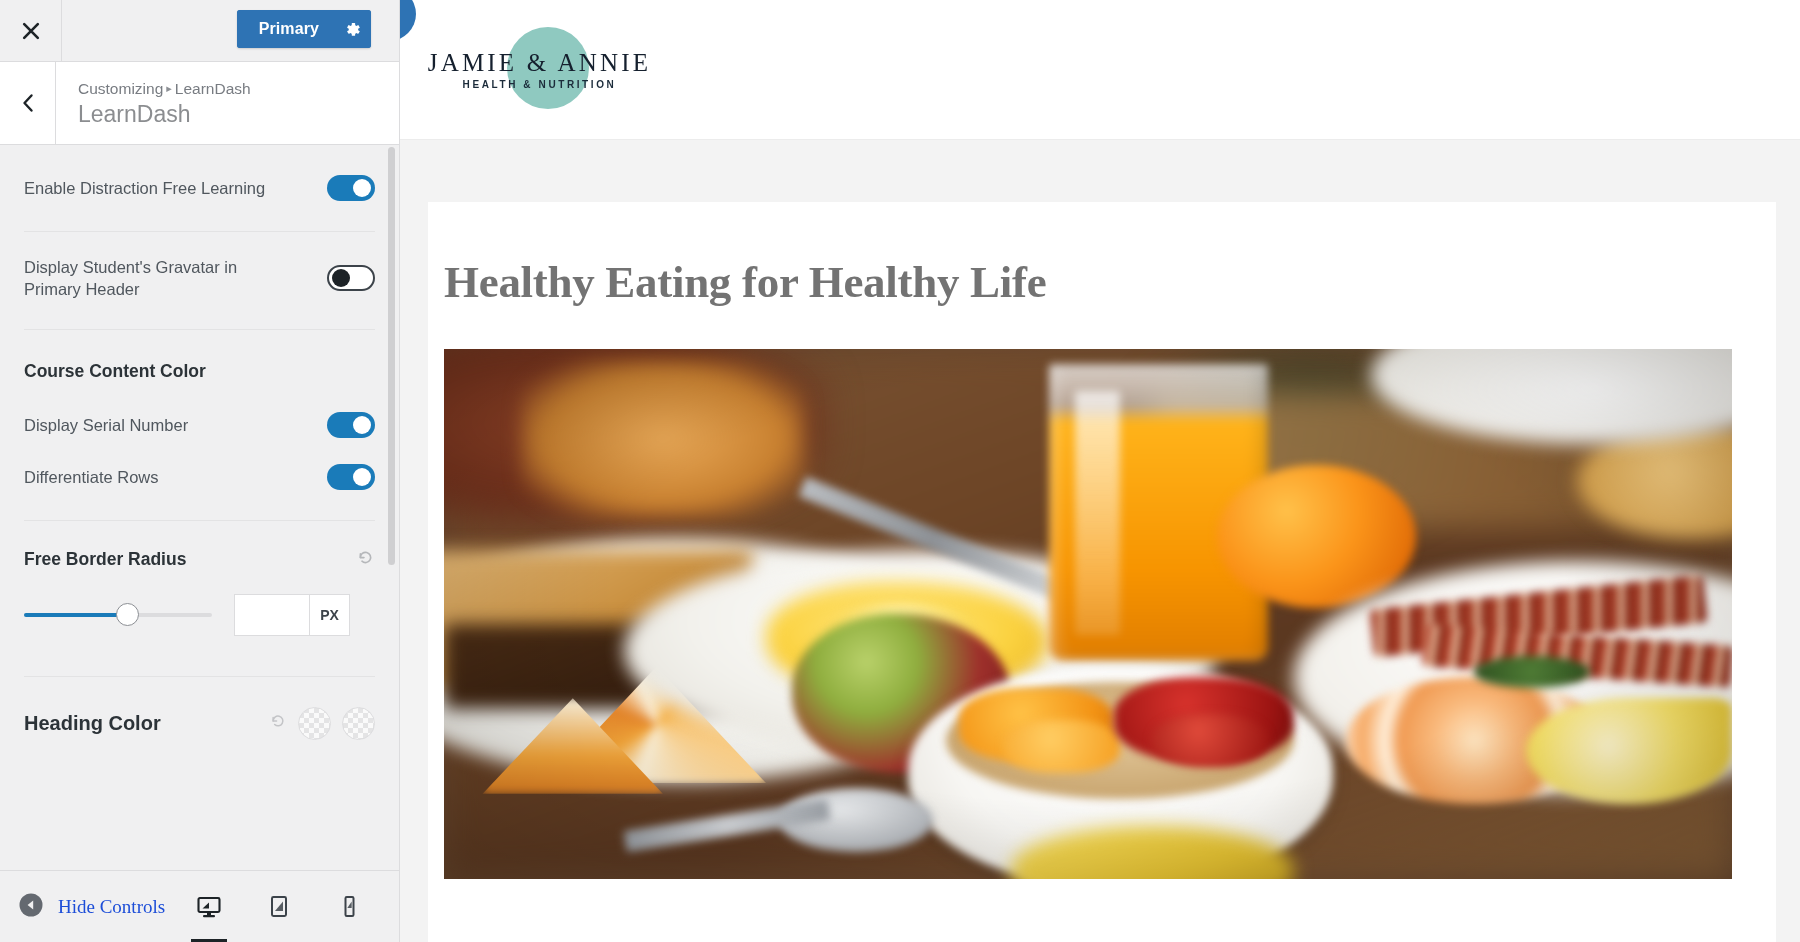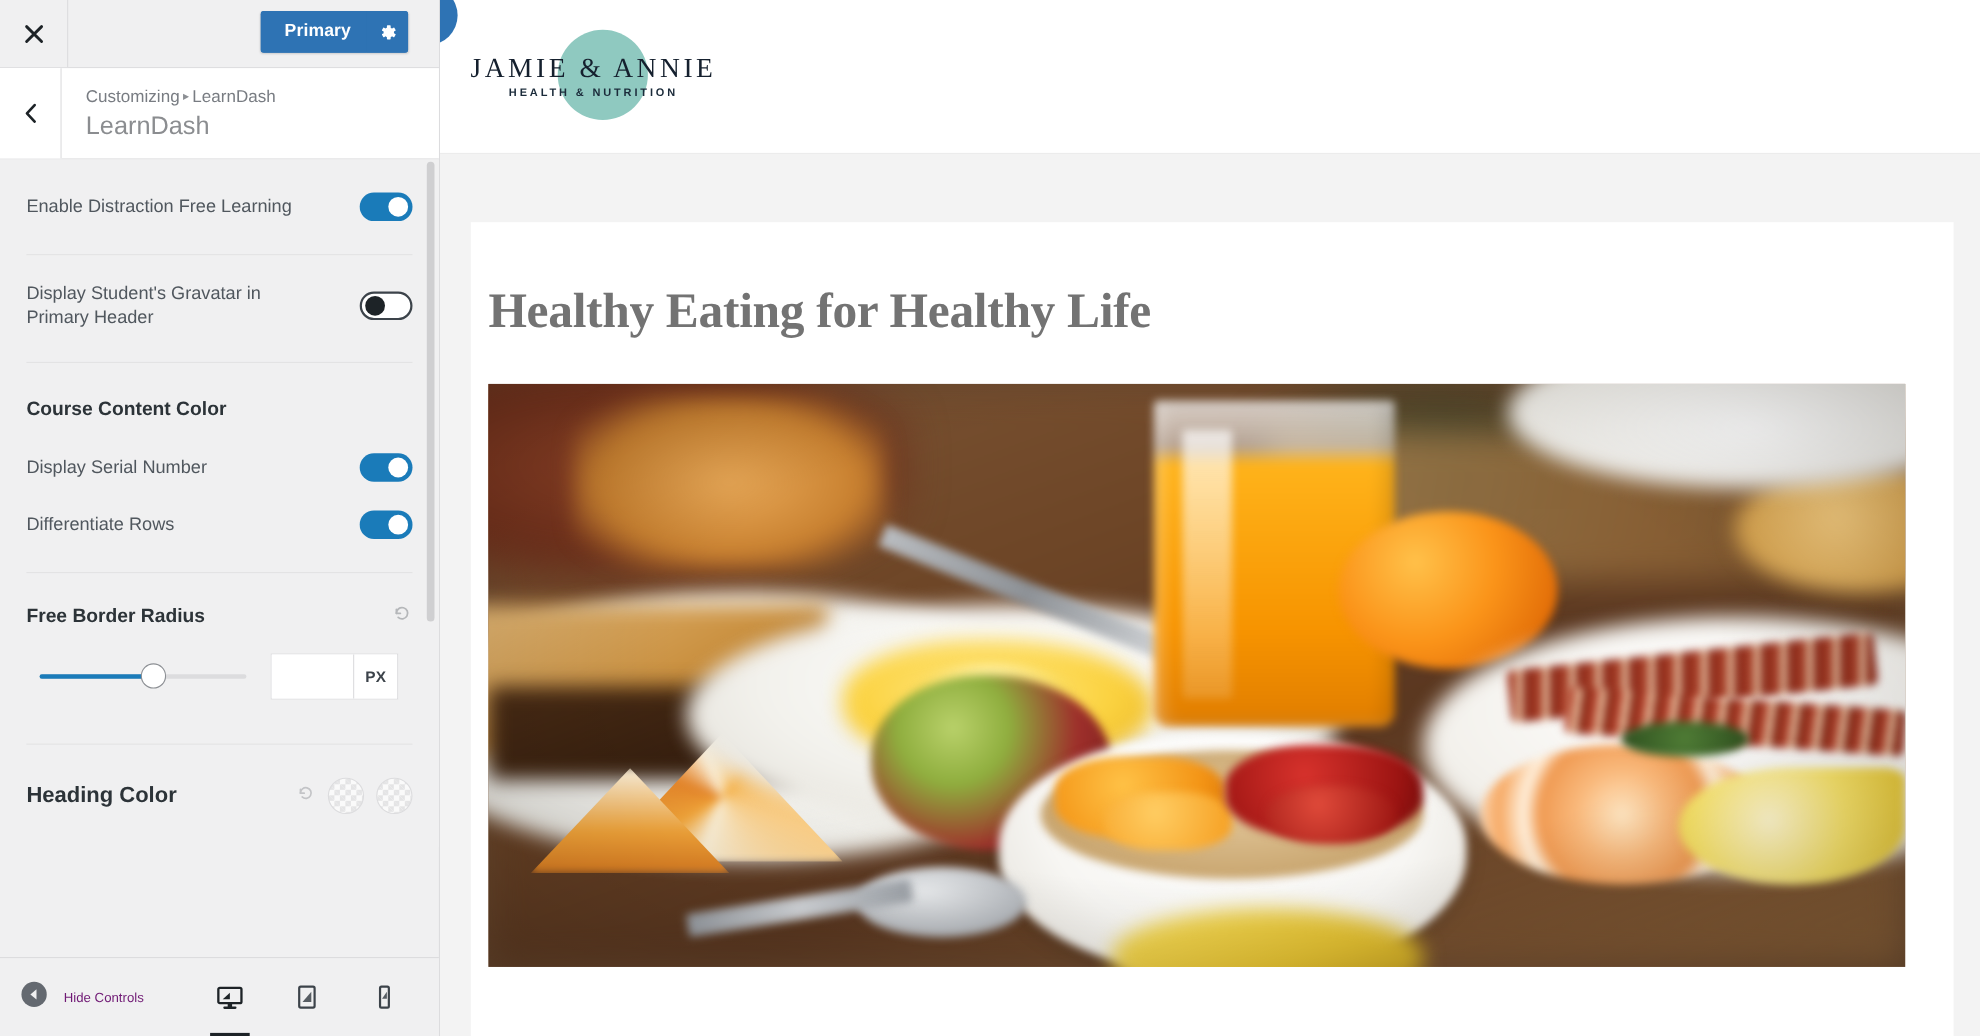--- a/index.html
+++ b/index.html
@@ -180,21 +180,21 @@
   .toggle.off .knob { left: 3px; top: 2px; background: #1d2327; }
 
   
   .reset-ico { cursor: pointer; flex: 0 0 auto; }
 
   
   .slider-row {
     display: flex;
     align-items: center;
     gap: 0;
-    padding: 0 36px;
+    padding: 0 24px;
   }
   .slider-track {
     position: relative;
     width: 188px;
     height: 4px;
     background: #dcdcde;
     border-radius: 2px;
     cursor: pointer;
   }
   .slider-fill {
@@ -268,22 +268,23 @@
     align-items: center;
   }
   .hide-controls {
     display: flex;
     align-items: center;
     gap: 14px;
     padding-left: 18px;
     cursor: pointer;
   }
   .hc-label {
-    font-size: 12px;
-    color: #701a75;
+    font-size: 19px;
+    color: #1d4ed8;
+    font-family: Liberation Serif, serif;
   }
   .device-btns {
     position: absolute;
     right: 28px; top: 0;
     height: 72px;
     display: flex;
     align-items: center;
     gap: 26px;
   }
   .dev-btn {

